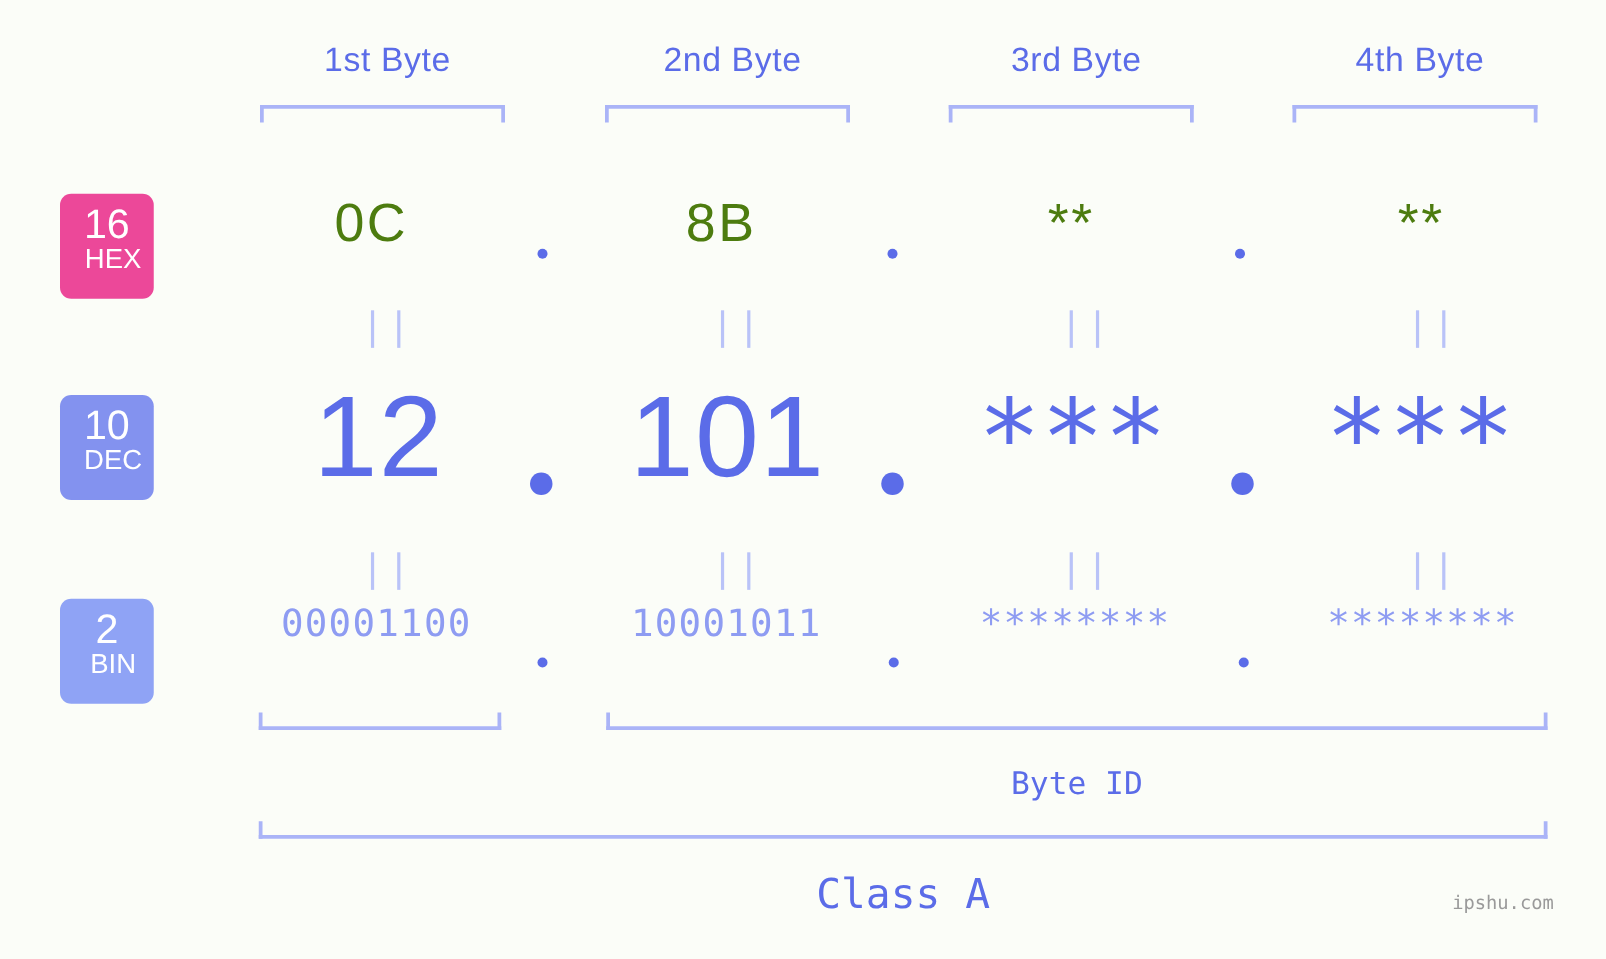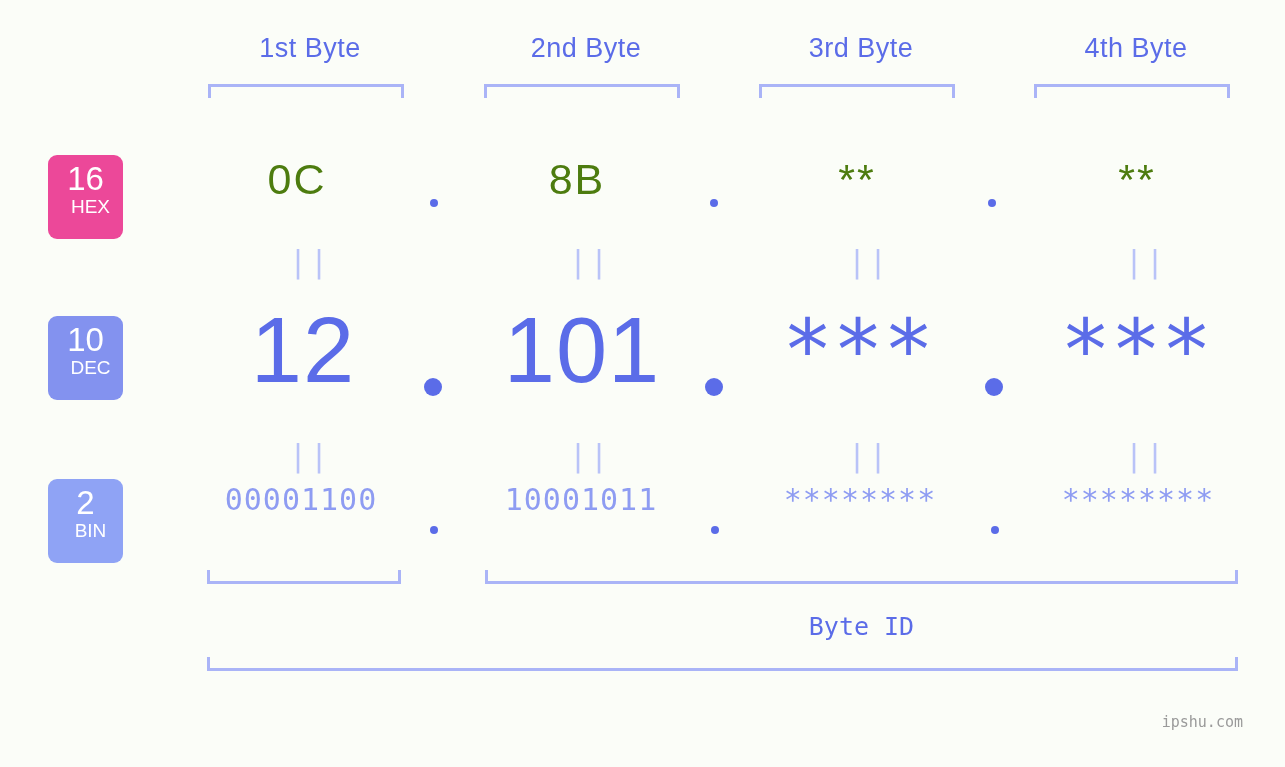--- a/index.html
+++ b/index.html
@@ -63,21 +63,21 @@
   }
   .badge .num {
     display: block;
     font-size: 33px;
     line-height: 34px;
     font-weight: 400;
     font-family: "Liberation Sans", sans-serif;
   }
   .badge .nm {
     display: block;
-    font-size: 19px;
+    font-size: 22px;
     line-height: 22px;
     font-family: "Liberation Sans", sans-serif;
     padding-left: 10px;
   }
   #badge-hex { top: 155px; height: 84px; background: #ec4899; }
   #badge-dec { top: 316px; height: 84px; background: #8392ef; }
   #badge-bin { top: 479px; height: 84px; background: #8fa3f5; }
 
   
   .cell {
@@ -244,16 +244,17 @@
     <div class="dot bin" style="left:711px"></div>
     <div class="dot bin" style="left:991px"></div>
   </div>
 
   <div class="bracket-up" style="left:207px; top:570px; width:194px;"></div>
   <div class="bracket-up" style="left:485px; top:570px; width:753px;"></div>
 
   <div class="id-label" style="left:485px; width:753px;">Byte ID</div>
 
   <div class="bracket-up" style="left:207px; top:657px; width:1031px;"></div>
+  <div id="class-label">Class A</div>
 
   <div id="watermark">ipshu.com</div>
 
 </div>
 
 </body></html>

